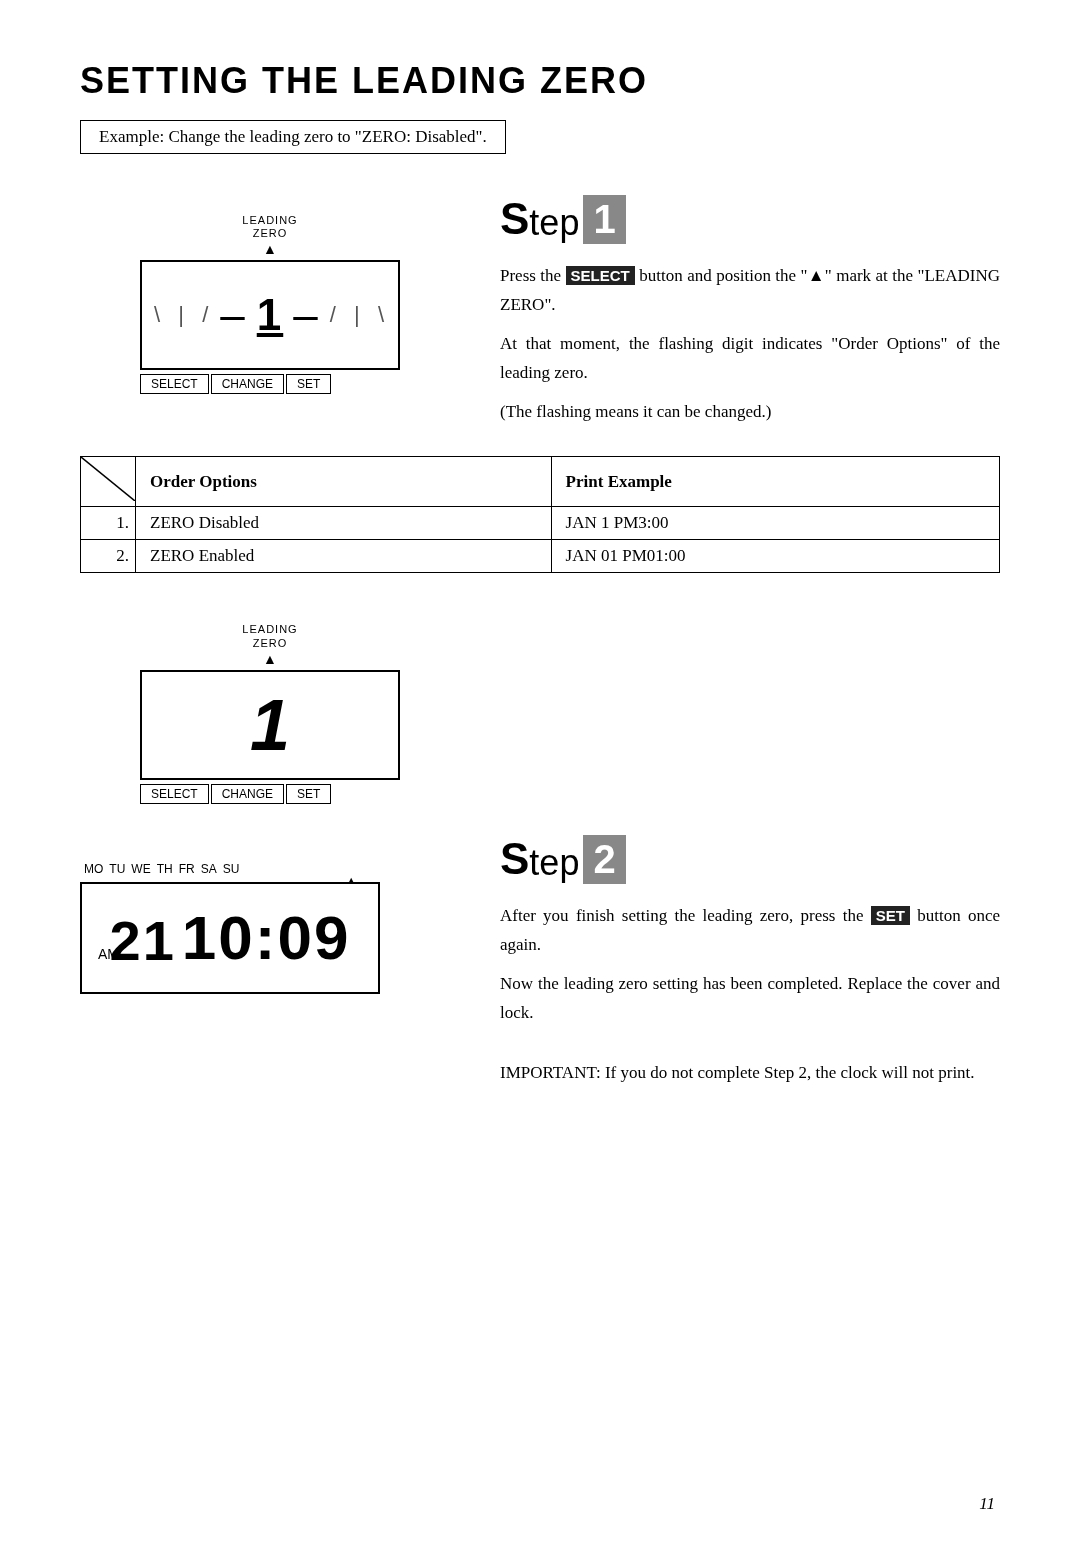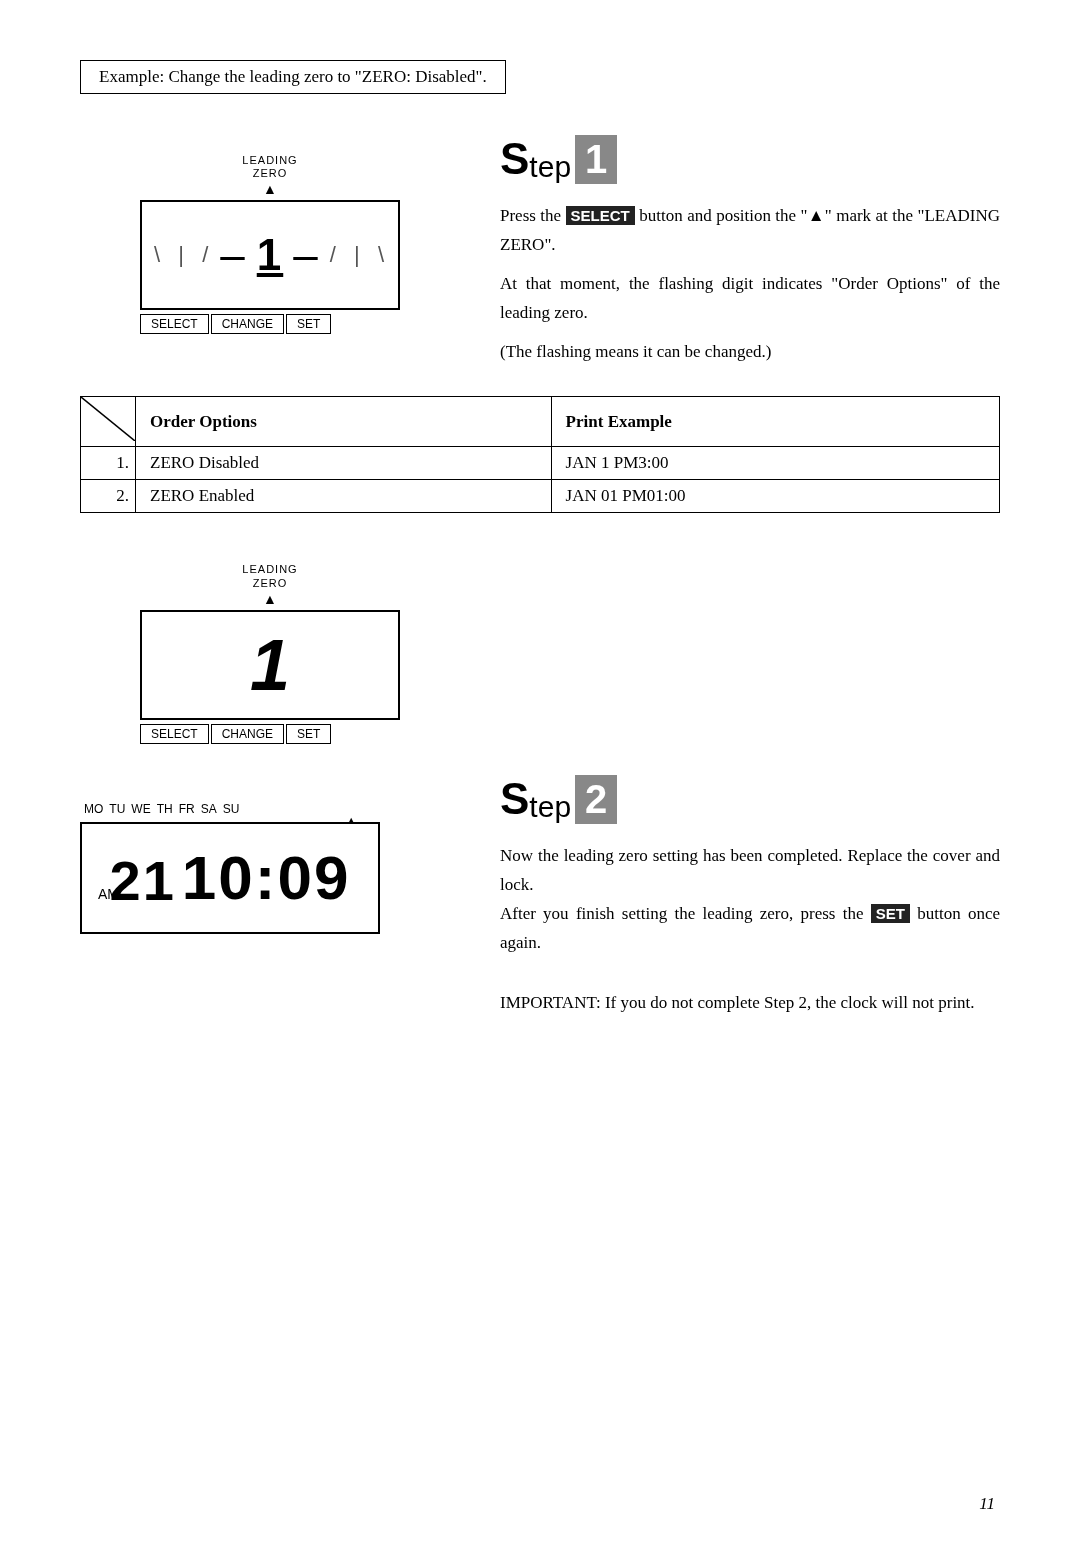--- a/index.html
+++ b/index.html
@@ -55,21 +55,21 @@
       margin-bottom: 18px;
       display: flex;
       align-items: flex-end;
       gap: 0;
     }
     .step-s {
       font-size: 44px;
       font-weight: bold;
     }
     .step-tep {
-      font-size: 30px;
+      font-size: 36px;
       font-weight: normal;
     }
     .step-num-box {
       background: #888;
       color: #fff;
       font-size: 40px;
       font-weight: bold;
       padding: 2px 10px;
       margin-left: 4px;
       display: inline-block;
@@ -239,20 +239,21 @@
       flex-direction: column;
       align-items: flex-start;
       margin-top: 28px;
     }
   </style>
 </head>
 <body>
 
 <div class="page">
   
+  <div class="page-title">SETTING THE LEADING ZERO</div>
   <div class="subtitle-box">Example: Change the leading zero to "ZERO: Disabled".</div>
 
   
   <div class="two-col">
 
     <div class="left-col">
       <div class="clock-container">
         <div class="leading-zero-label">
           <span>LEADING</span><br>
           <span>ZERO</span>
@@ -368,22 +369,22 @@
       </div>
     </div>
 
     <div class="right-col">
       <div class="step-heading">
         <span class="step-s">S</span>
           <span class="step-tep">tep</span>
         <span class="step-num-box">2</span>
       </div>
       <div class="body-text">
+        <p>After you finish setting the leading zero, press the <span class="highlight-box">SET</span> button once again.</p>
         <p style="margin-top:10px;">Now the leading zero setting has been completed. Replace the cover and lock.</p>
-        <p>After you finish setting the leading zero, press the <span class="highlight-box">SET</span> button once again.</p>
         <p style="margin-top:32px;">IMPORTANT: If you do not complete Step 2, the clock will not print.</p>
       </div>
     </div>
   </div>
 
   
   <div class="page-number">11</div>
 </div>
 
 </body></html>

